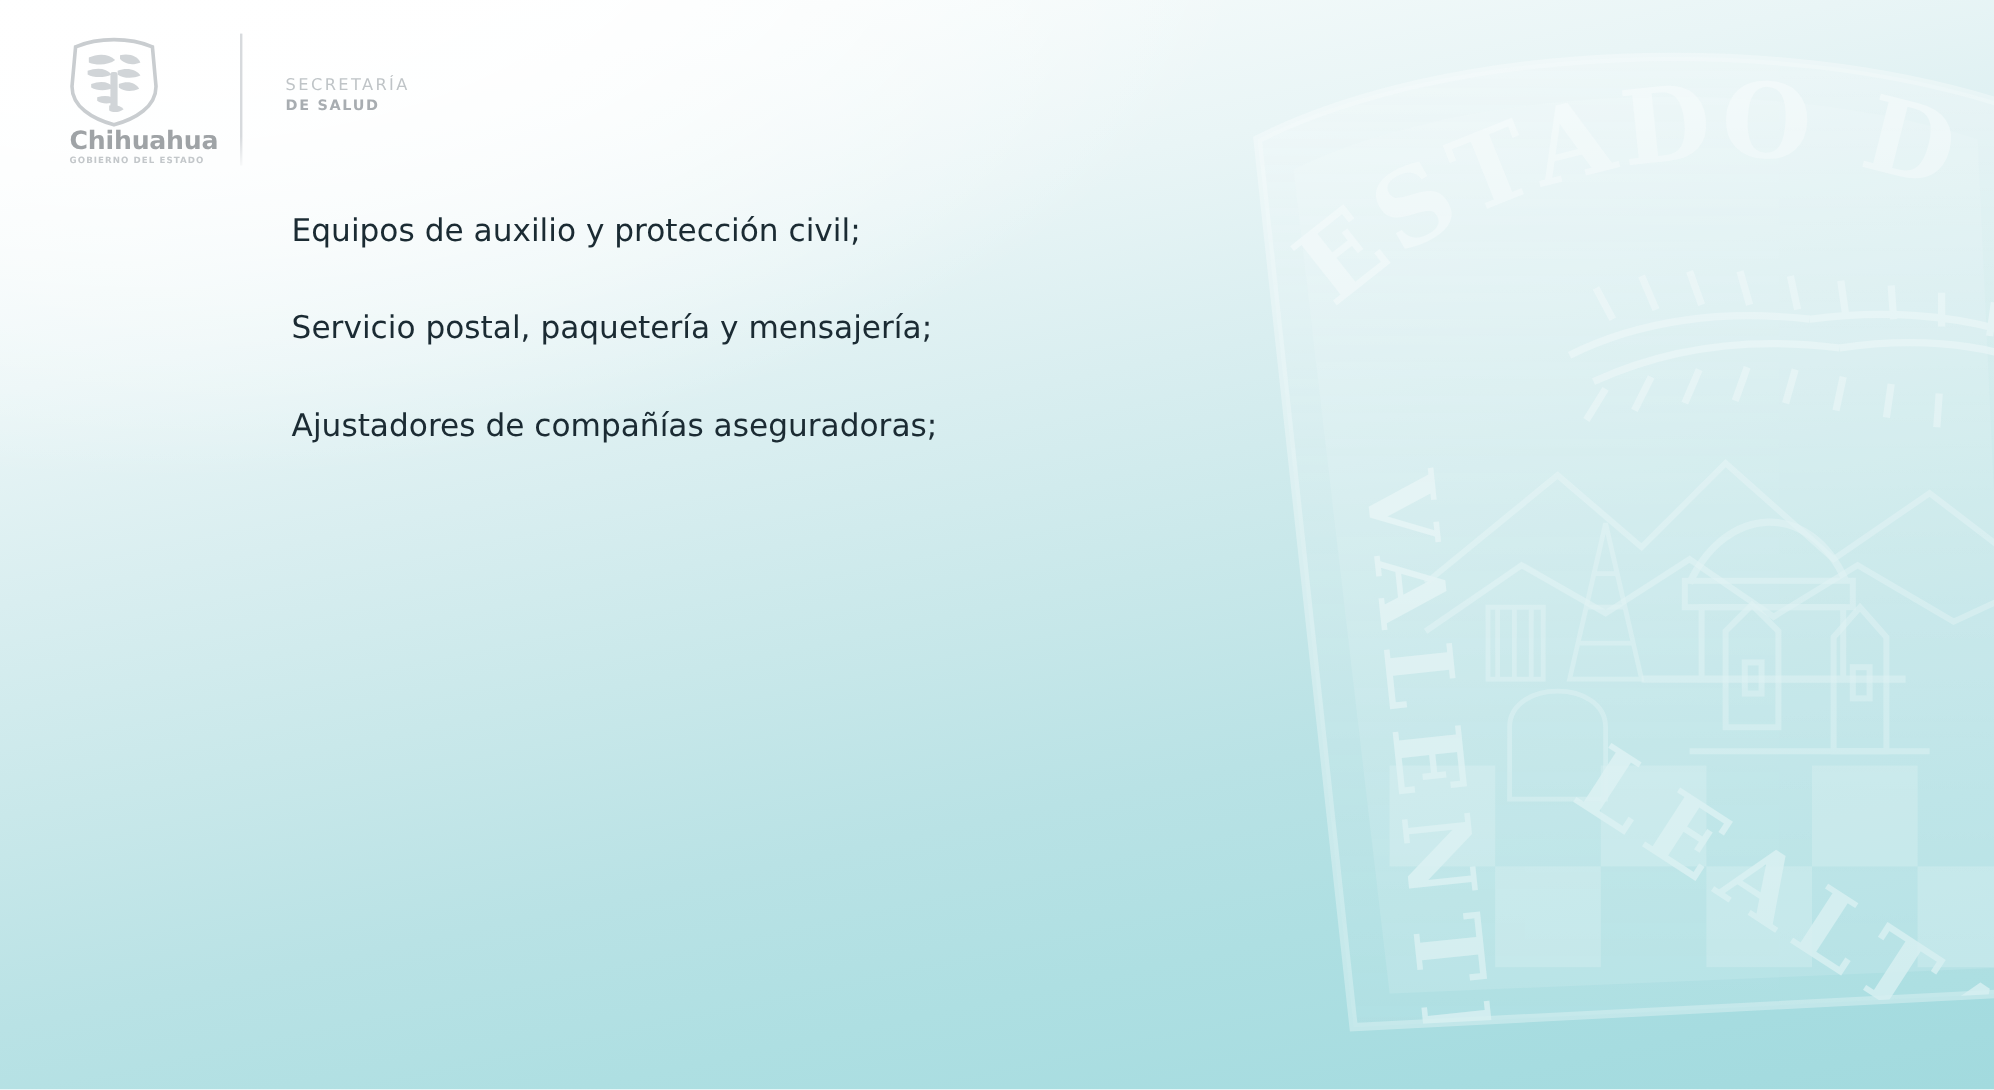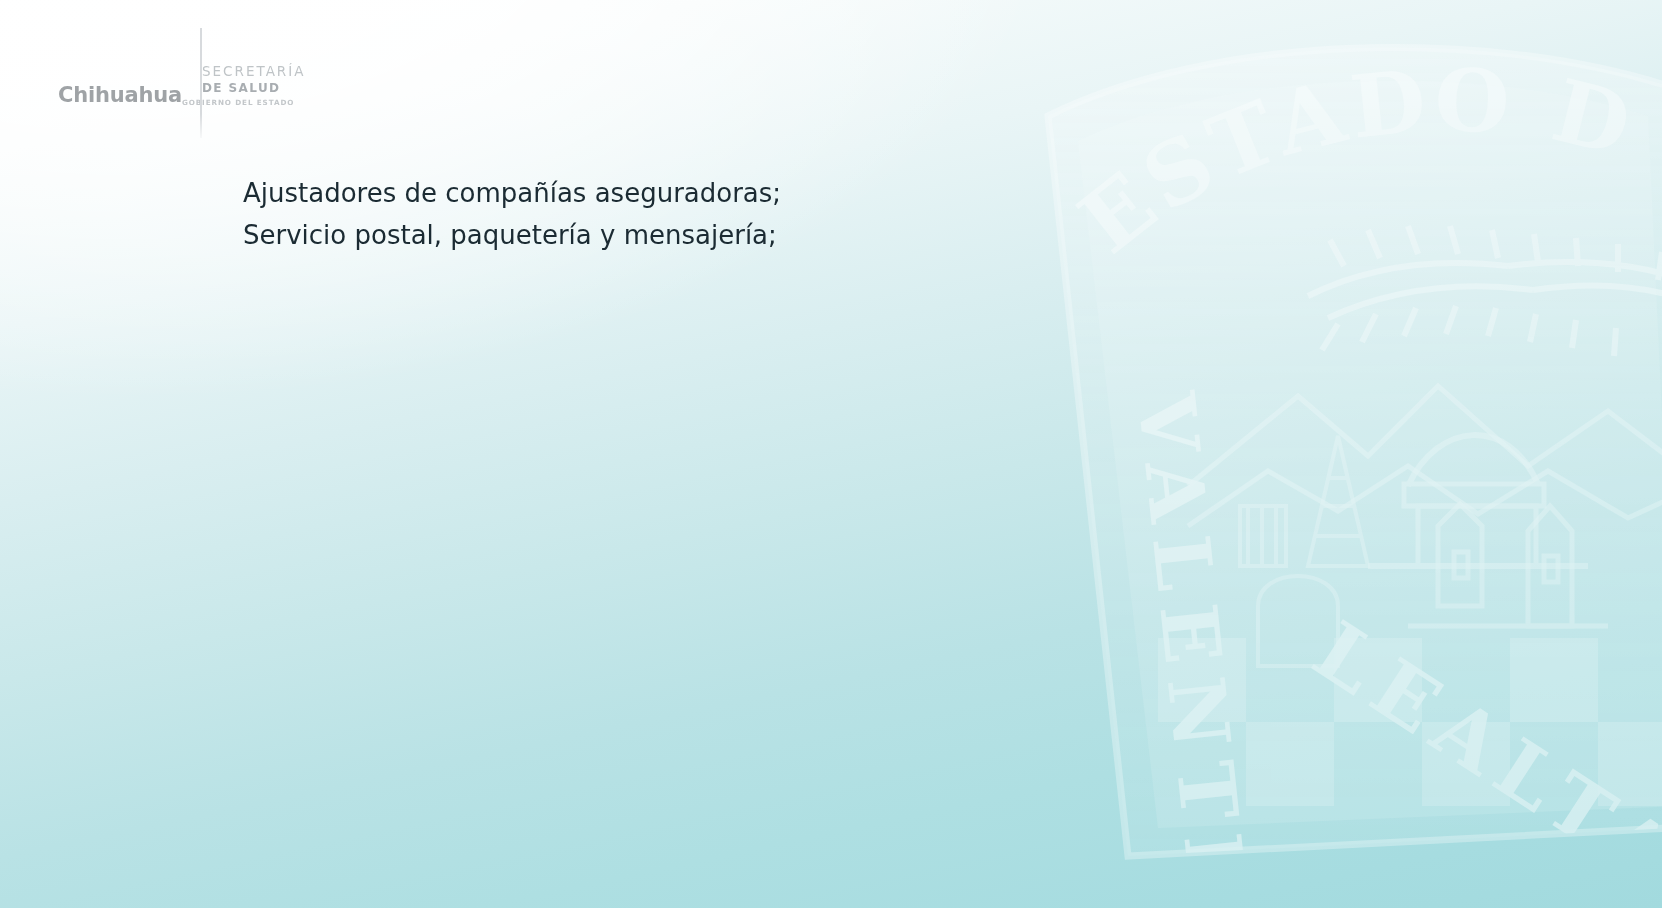--- a/index.html
+++ b/index.html
@@ -45,22 +45,22 @@
   #header {
     position: absolute;
     left: 58px;
     top: 26px;
     display: flex;
     align-items: flex-start;
   }
   #brand-block {
     width: 118px;
     display: flex;
-    flex-direction: row;
-    align-items: flex-end;
+    flex-direction: column;
+    align-items: flex-start;
   }
   #crest-mark {
     width: 74px;
     height: 80px;
     display: block;
   }
   #brand-name {
     font-family: "DejaVu Sans", sans-serif;
     font-weight: bold;
     font-size: 21px;
@@ -68,32 +68,33 @@
     color: #9fa3a6;
     margin-top: 1px;
     line-height: 1;
   }
   #brand-sub {
     font-family: "DejaVu Sans", sans-serif;
     font-weight: bold;
     font-size: 7.2px;
     letter-spacing: 0.9px;
     color: #c3c7ca;
-    margin-top: 13px;
+    margin-top: 2px;
     line-height: 1;
     white-space: nowrap;
   }
   #divider {
     width: 2px;
     height: 110px;
     margin-left: 24px;
     margin-top: 2px;
     background: linear-gradient(180deg, #d7dadd 0%, #d7dadd 78%, rgba(215,218,221,0.15) 100%);
   }
   #dept-block {
+    margin-left: 36px;
     margin-top: 38px;
   }
   #dept-line1 {
     font-family: "DejaVu Sans", sans-serif;
     font-size: 13.5px;
     letter-spacing: 2.0px;
     color: #bfc4c7;
     line-height: 1.15;
   }
   #dept-line2 {
@@ -244,17 +245,18 @@
 
     <div id="divider"></div>
 
     <div id="dept-block">
       <div id="dept-line1">SECRETARÍA</div>
       <div id="dept-line2">DE SALUD</div>
     </div>
   </div>
 
   <div id="body-copy">
+    <p class="para nojust">Equipos de auxilio y protección civil;</p>
+    <p class="para nojust">Servicio postal, paquetería y mensajería;</p>
     <p class="para nojust last">Ajustadores de compañías aseguradoras;</p>
-    <p class="para nojust">Servicio postal, paquetería y mensajería;</p>
   </div>
 
 </div>
 
 </body></html>

